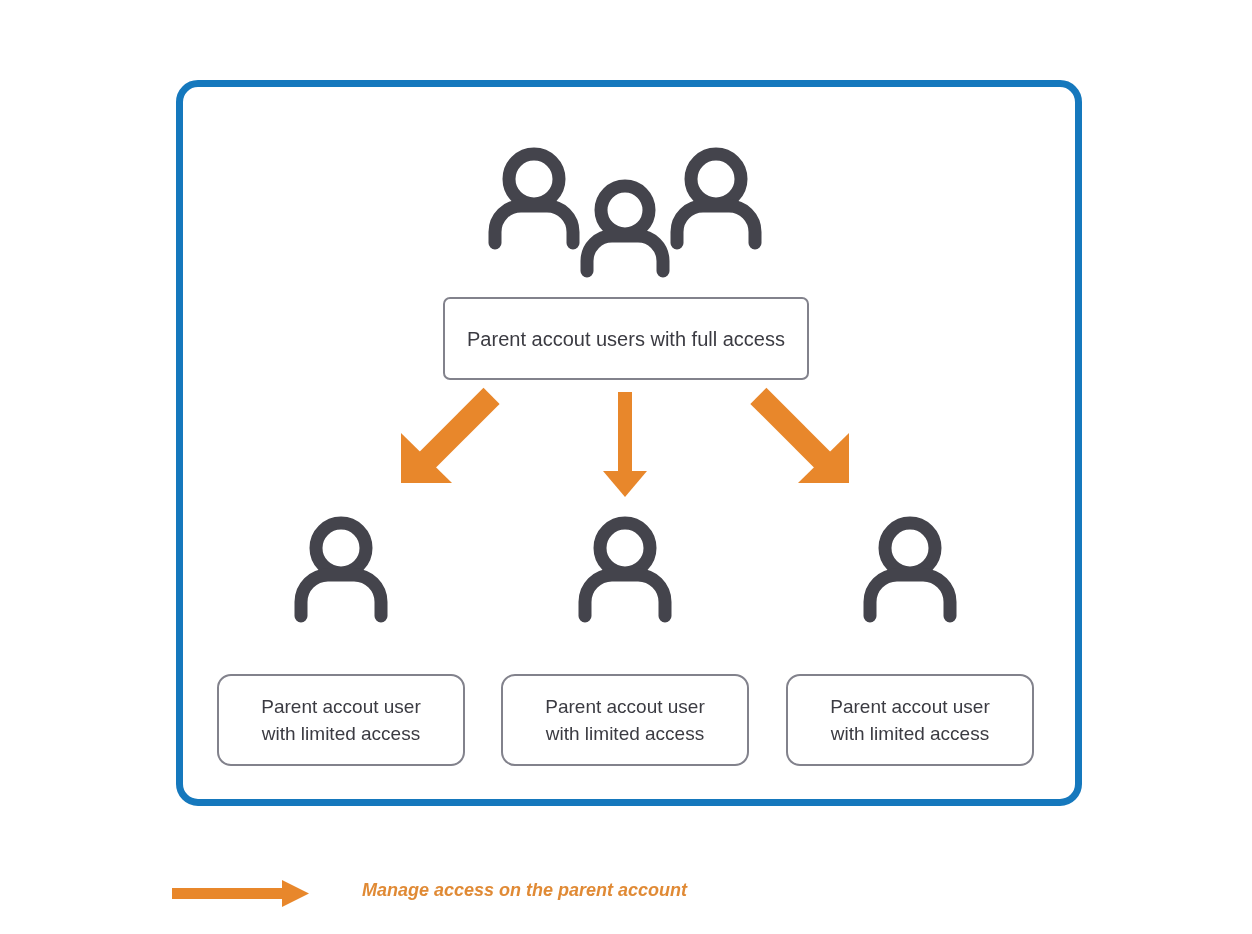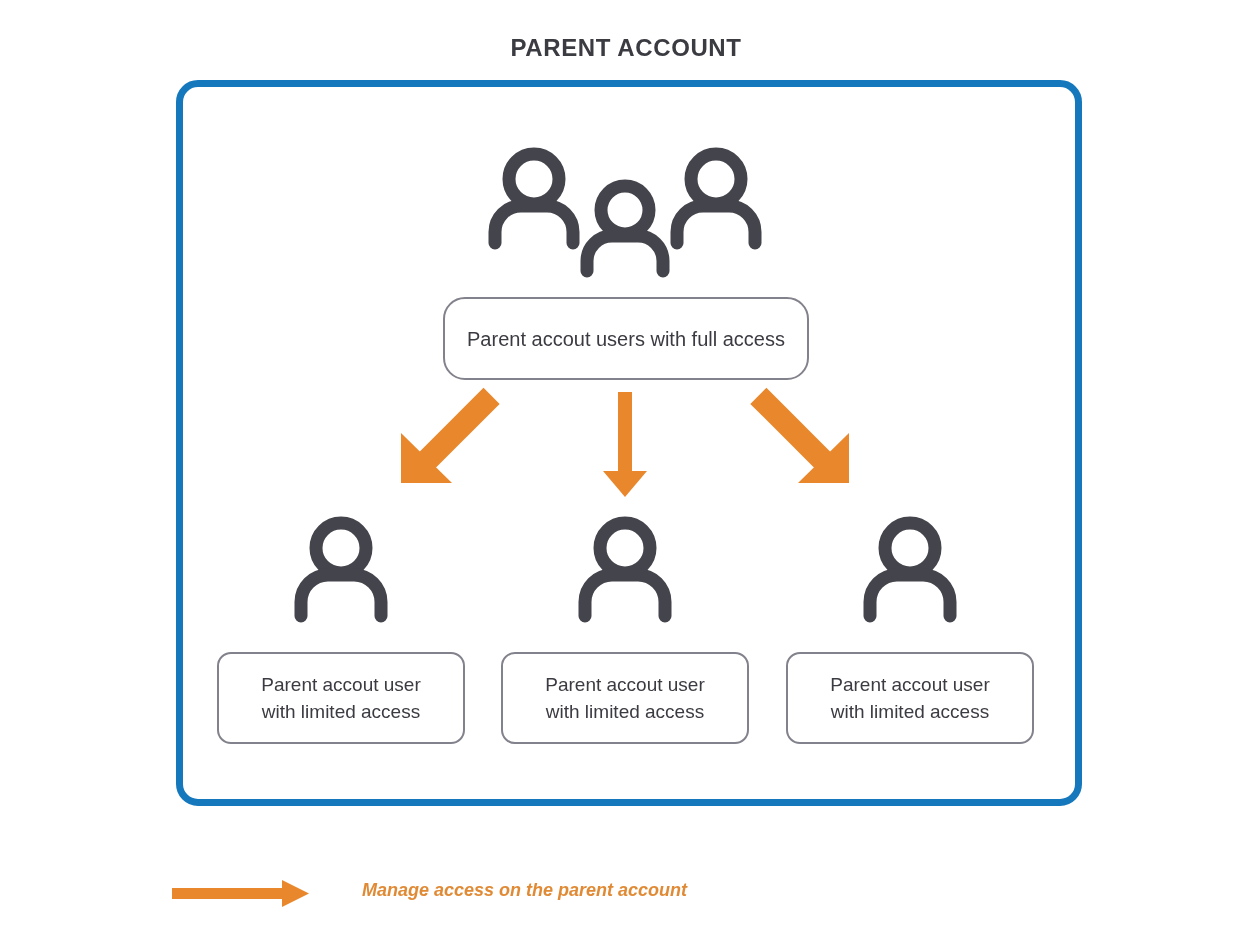--- a/index.html
+++ b/index.html
@@ -68,27 +68,27 @@
     align-items: center;
     justify-content: center;
     text-align: center;
     color: #3b3b42;
   }
   #top-role-box {
     left: 443px;
     top: 297px;
     width: 366px;
     height: 83px;
-    border-radius: 22px;
+    border-radius: 7px;
     font-size: 20px;
     line-height: 26px;
     padding: 0 14px;
   }
   .child-box {
-    top: 652px;
+    top: 674px;
     width: 248px;
     height: 92px;
     border-radius: 14px;
     font-size: 19px;
     line-height: 27px;
     padding: 0 10px;
   }
   #child-box-1 { left: 217px; }
   #child-box-2 { left: 501px; }
   #child-box-3 { left: 786px; }
@@ -116,21 +116,20 @@
     color: #e08a35;
     white-space: nowrap;
     font-style: italic;
   }
 </style>
 </head>
 <body>
 
 <div id="canvas">
 
-  <div id="page-title">PARENT ACCOUNT</div>
 
   <div id="account-container"></div>
 
   <svg id="art-layer" width="1252" height="934" viewBox="0 0 1252 934">
 
     <g fill="none" stroke="#44444c" stroke-width="13" stroke-linecap="round">
 
       <circle cx="534" cy="179" r="25"></circle>
       <path d="M495 243 v-11 a26 26 0 0 1 26 -26 h26 a26 26 0 0 1 26 26 v11"></path>
 

